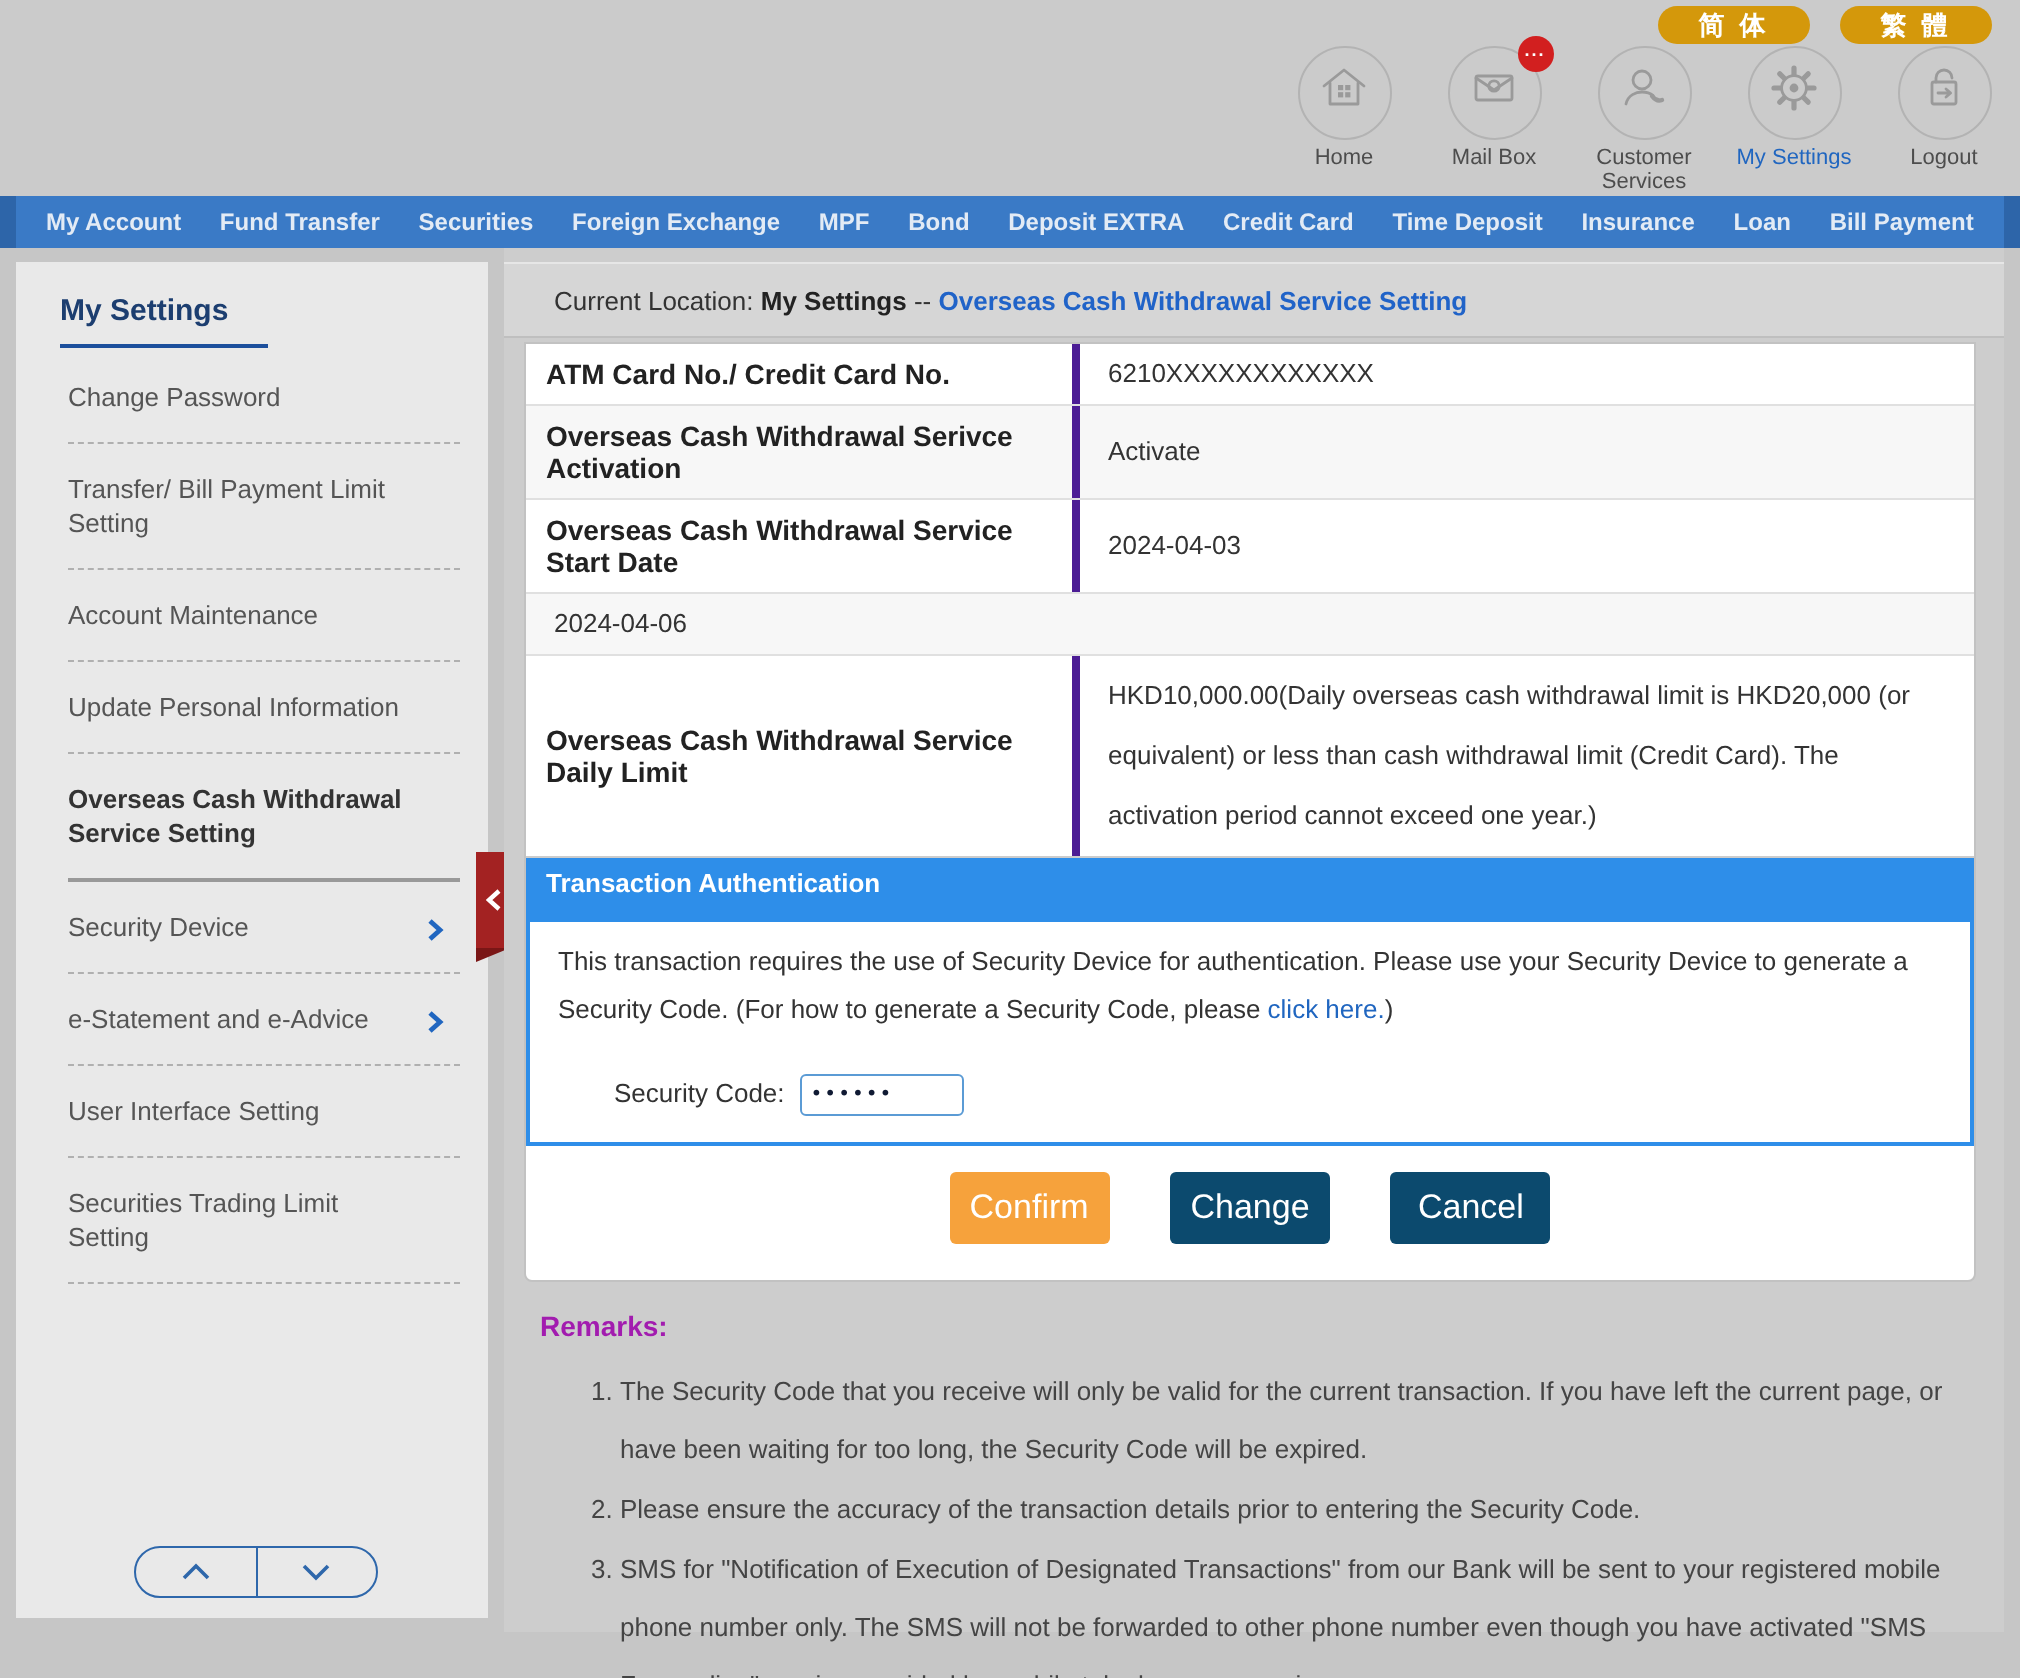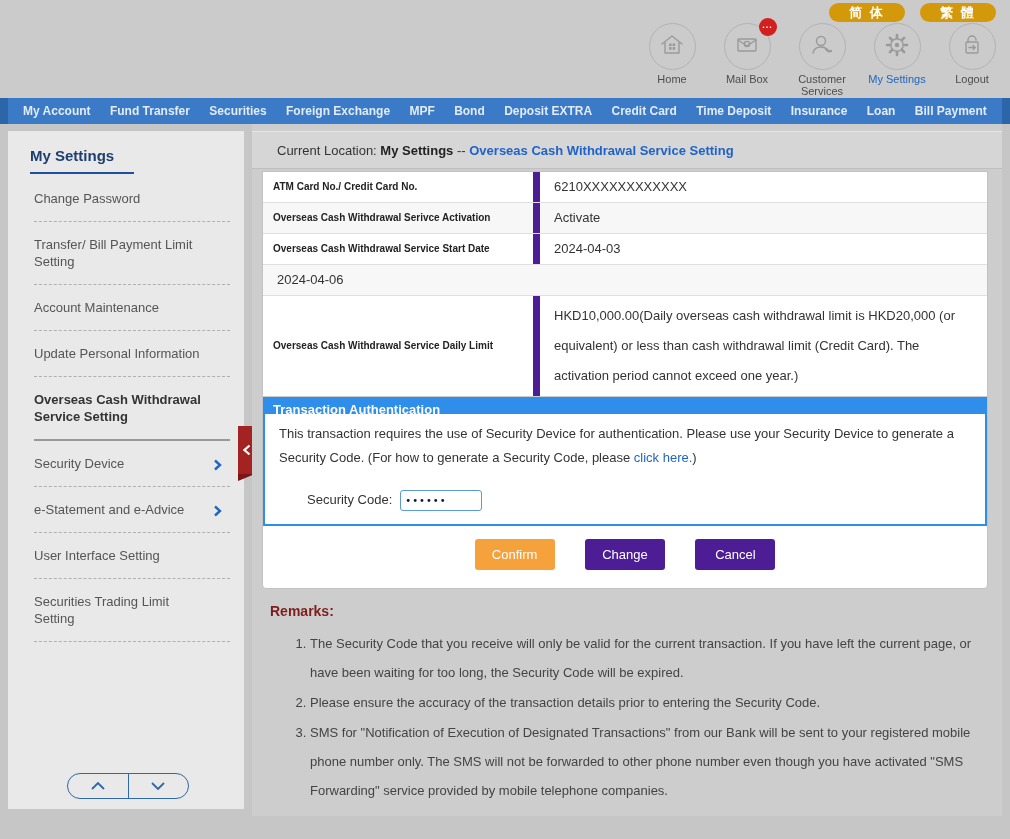--- a/index.html
+++ b/index.html
@@ -61,43 +61,43 @@
   .loc-section { font-weight:bold; color:#222; }
   .loc-page { font-weight:bold; color:#2063c8; cursor:pointer; }
 
   .panel { margin:2px 14px 0 10px; width:726px; background:#fff; border:1px solid #c2c2c2;
     border-radius:0 0 4px 4px; padding-bottom:2px; }
 
   .details { border-bottom:1px solid #ccc; }
   .t-row { display:flex; border-bottom:1px solid #e0e0e0; background:#fff; }
   .t-row:nth-child(even) { background:#f7f7f7; }
   .t-row:last-child { border-bottom:none; }
-  .t-label { width:277px; padding:7px 8px 7px 10px; font-size:10px; font-weight:bold; color:#222;
-    border-right:7px solid #4c1d95; display:flex; align-items:center; line-height:16px; }
+  .t-label { width:277px; padding:7px 8px 7px 10px; font-size:14px; font-weight:bold; color:#222;
+    border-right:4px solid #4c1d95; display:flex; align-items:center; line-height:16px; }
   .t-value { flex:1; padding:6px 14px; font-size:13px; color:#333; display:flex; align-items:center;
     line-height:18px; }
   .t-row:last-child .t-value { line-height:30px; padding:5px 14px; }
 
-  .auth-header { height:17px; background:#2e8ee9; color:#fff; font-size:13px; font-weight:bold;
+  .auth-header { height:32px; background:#2e8ee9; color:#fff; font-size:13px; font-weight:bold;
     line-height:26px; padding-left:10px; }
   .auth-body { border:2px solid #2e8ee9; border-top:none; padding:8px 14px 12px; font-size:13px;
     color:#333; line-height:24px; }
   .auth-link { color:#2066c0; cursor:pointer; }
   .sec-row { margin-top:18px; padding-left:28px; display:flex; align-items:center; }
   .sec-label { font-size:13px; color:#333; margin-right:8px; }
   .sec-input { width:82px; height:21px; border:1px solid #5b9bd5; border-radius:3px; font-size:10px;
     letter-spacing:1px; padding:0 4px; color:#101a33; font-family:"DejaVu Sans", sans-serif; }
 
   .btn-row { text-align:center; padding:13px 0 16px; }
-  .btn { display:inline-block; border:none; border-radius:3px; color:#fff; font-size:13px;
+  .btn { display:inline-block; border:none; border-radius:3px; color:#fff; font-size:17px;
     padding:8px 0; width:80px; margin:0 13px; cursor:pointer; font-family:"Liberation Sans",sans-serif; }
-  .btn-confirm { background:#f6a23c; } .btn-change,.btn-cancel { background:#4c1d95; }
+  .btn-confirm { background:#f6a23c; } .btn-change,.btn-cancel { background:#0c4a6e; }
 
   .remarks { margin:14px 10px 0 18px; }
-  .remarks-title { font-size:14px; font-weight:bold; color:#7f1d1d; }
+  .remarks-title { font-size:14px; font-weight:bold; color:#a21caf; }
   .remarks ol { margin:10px 0 0 0; padding-left:40px; }
   .remarks li { font-size:13px; color:#444; line-height:29px; margin-bottom:1px; }
 
   .icon-stroke { stroke:#9a9a9a; fill:none; stroke-width:1.4; stroke-linecap:round; stroke-linejoin:round; }
 </style>
 </head>
 <body>
 
 <div class="page">
 

